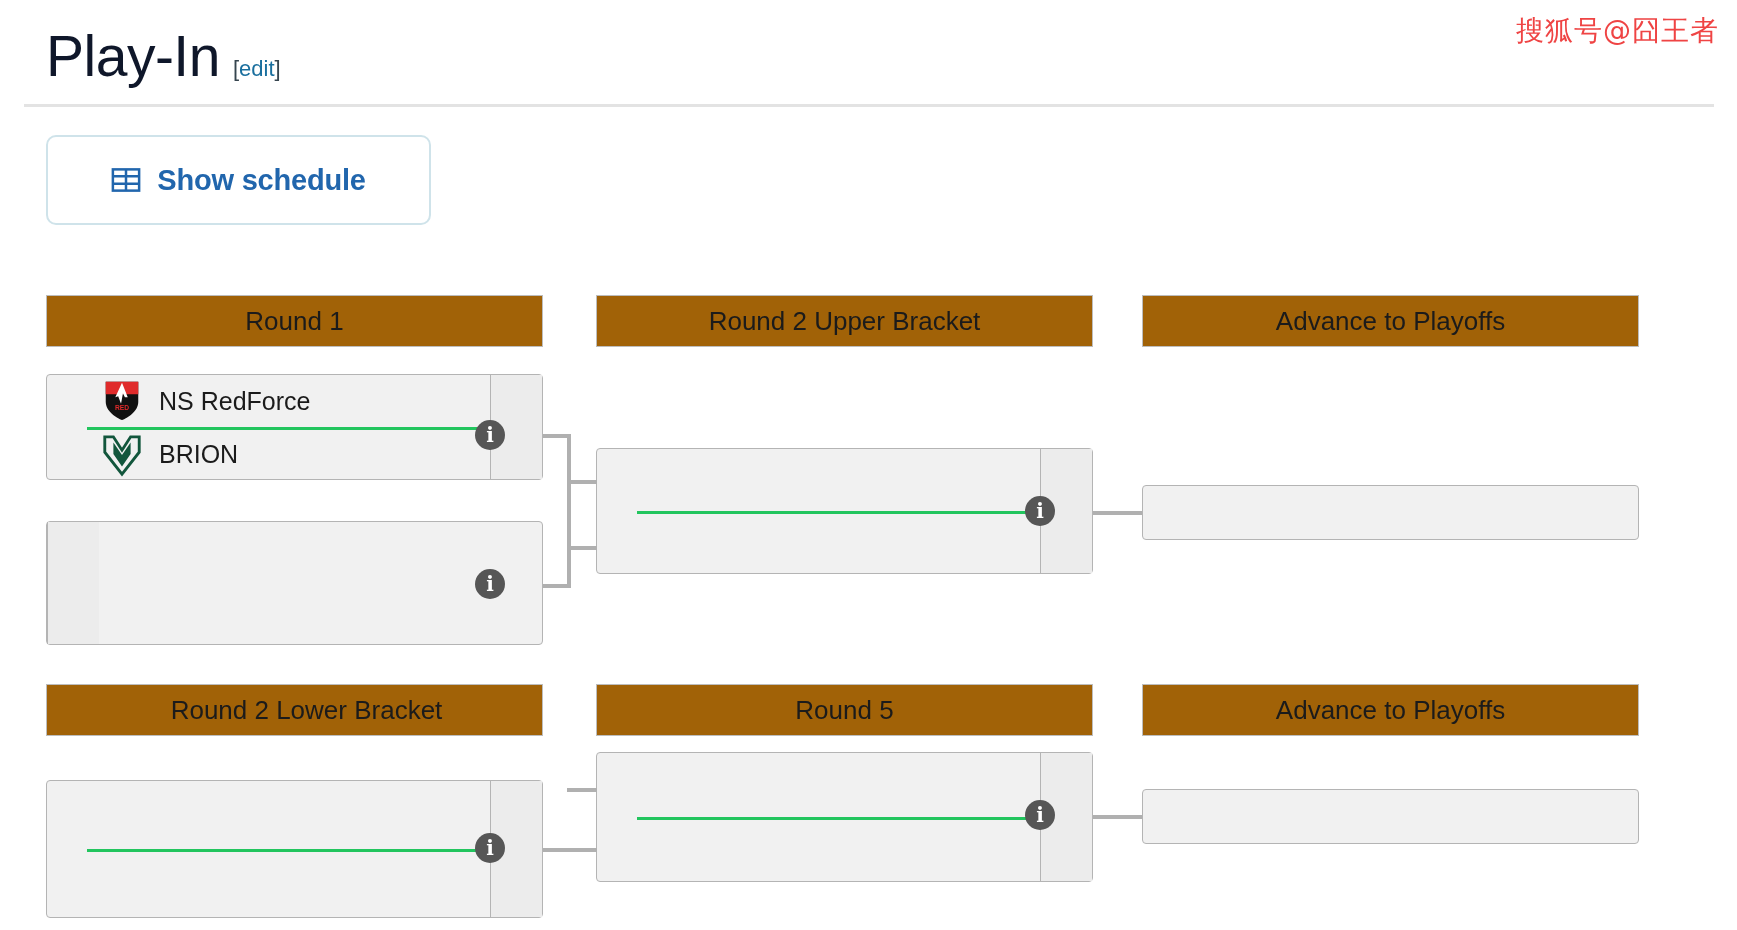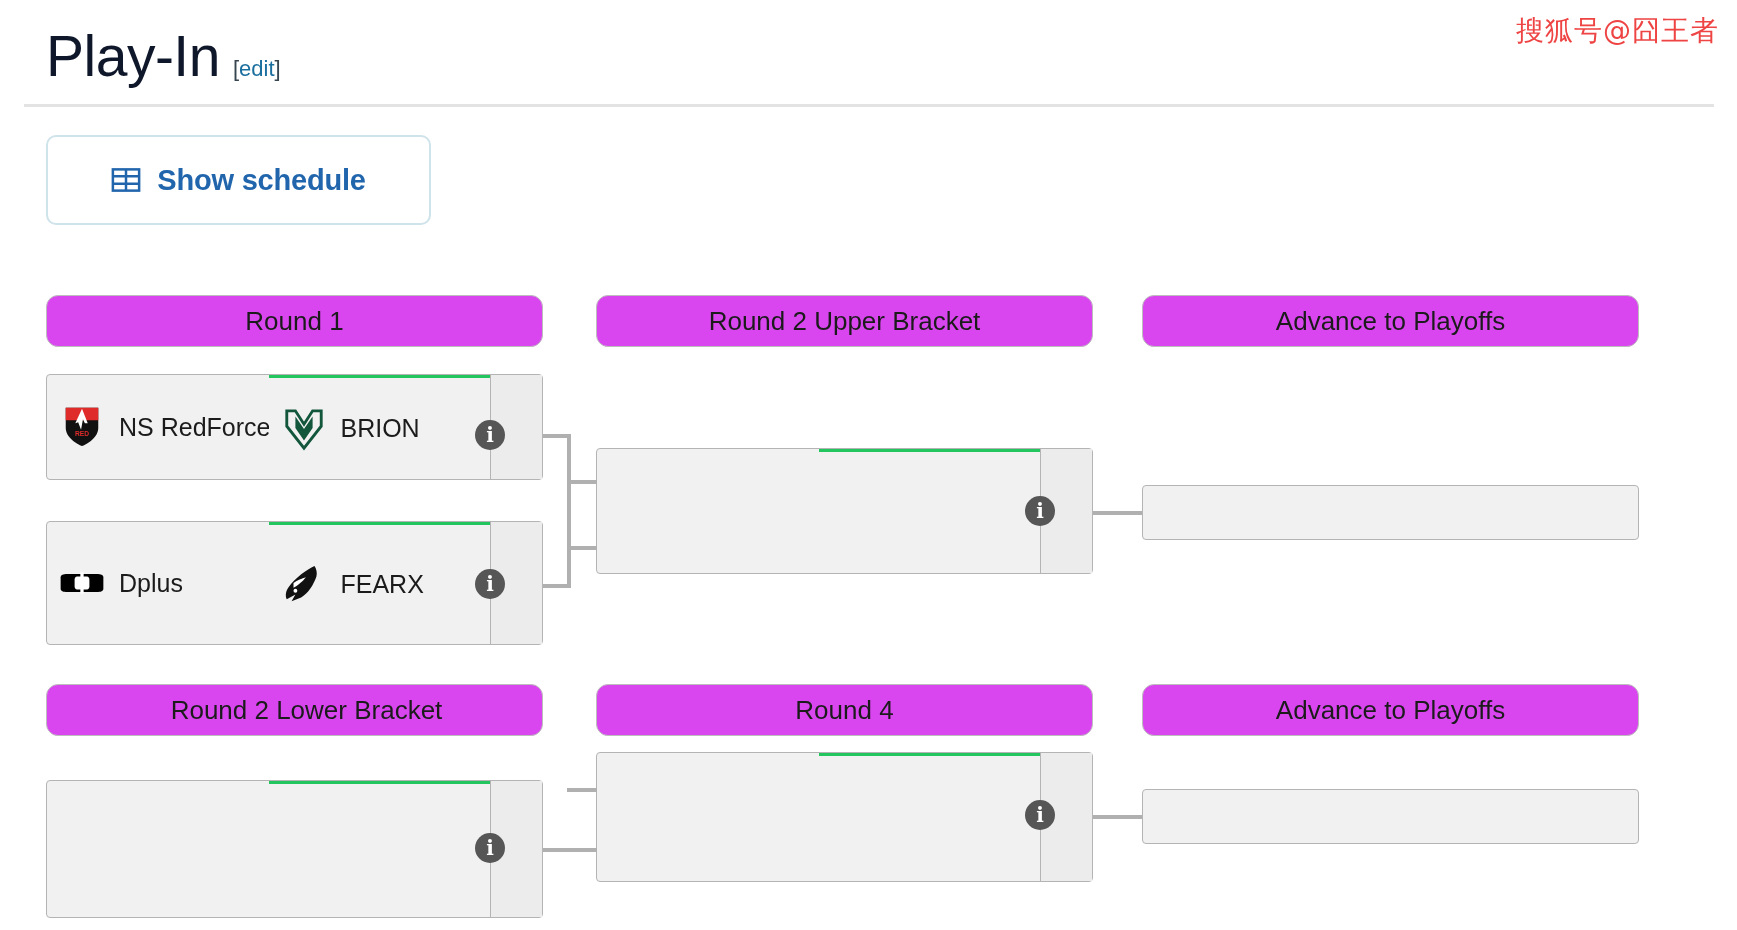--- a/index.html
+++ b/index.html
@@ -90,40 +90,40 @@
     letter-spacing: -0.2px;
   }
 
   
   .bracket { position: absolute; left: 0; top: 0; width: 1737px; height: 930px; }
 
   .round-header {
     position: absolute;
     box-sizing: border-box;
     height: 52px;
-    background: #d946ef;
+    background: #a16207;
     border: 1px solid #bdbdbd;
-    border-radius: 12px;
+    border-radius: 0;
     display: flex;
     align-items: center;
     justify-content: center;
     font-size: 26px;
     color: #1b1b1b;
   }
 
   .match {
     position: absolute;
     box-sizing: border-box;
     border: 1px solid #b4b4b4;
     border-radius: 4px;
     background: #f1f1f1;
     display: flex;
     overflow: visible;
   }
-  .match .rows { flex: 1 1 auto; display: flex; flex-direction: row; }
+  .match .rows { flex: 1 1 auto; display: flex; flex-direction: column; padding-left: 40px; }
   .match .row {
     flex: 1 1 50%;
     display: flex;
     align-items: center;
     padding-left: 12px;
     box-sizing: border-box;
     font-size: 25px;
     color: #1b1b1b;
     min-width: 0;
   }
@@ -241,42 +241,20 @@
           <span class="team-name">BRION</span>
         </div>
       </div>
       <div class="score-col"></div>
     </div>
     <div class="info-badge" style="left:475px; top:420px;">
       <span>i</span>
     </div>
 
     <div class="match" style="left:46px; top:521px; width:497px; height:124px;">
-      <div class="rows">
-        <div class="row">
-          <span class="team-logo">
-            <svg viewBox="0 0 56 26" width="52" height="26">
-              <path d="M2 6 C2 3 5 2 10 2 L46 2 C51 2 54 3 54 6 L54 20 C54 23 51 24 46 24 L10 24 C5 24 2 23 2 20 Z" fill="#000000"></path>
-              <path d="M22 5 L34 5 C36 5 37 7 37 9 L37 17 C37 19 36 21 34 21 L22 21 C20 21 19 19 19 17 L19 9 C19 7 20 5 22 5 Z" fill="#ffffff"></path>
-              <rect x="26" y="0" width="4" height="26" fill="#ffffff"></rect>
-            </svg>
-          </span>
-          <span class="team-name">Dplus</span>
-        </div>
-        <div class="row">
-          <span class="team-logo">
-            <svg viewBox="0 0 46 44" width="46" height="42">
-              <path d="M34 2 C26 6 14 14 7 24 C4 28 3 33 5 37 L14 32 L10 39 L20 35 C27 31 33 22 36 13 C37 9 36 5 34 2 Z" fill="#111111"></path>
-              <path d="M12 20 C16 17 21 15 25 14 C21 19 16 23 12 25 Z" fill="#ffffff"></path>
-              <circle cx="14" cy="28" r="2" fill="#ffffff"></circle>
-            </svg>
-          </span>
-          <span class="team-name">FEARX</span>
-        </div>
-      </div>
       <div class="score-col"></div>
     </div>
     <div class="info-badge" style="left:475px; top:569px;">
       <span>i</span>
     </div>
 
     <div class="match" style="left:596px; top:448px; width:497px; height:126px;">
       <div class="rows">
         <div class="row">
           <span class="team-name"></span>
@@ -296,21 +274,21 @@
         <div class="row">
           <span class="team-name"></span>
         </div>
       </div>
     </div>
 
     <div class="round-header" style="left:46px; top:684px; width:497px;padding-left:24px;">
       <span>Round 2 Lower Bracket</span>
     </div>
     <div class="round-header" style="left:596px; top:684px; width:497px;">
-      <span>Round 4</span>
+      <span>Round 5</span>
     </div>
     <div class="round-header" style="left:1142px; top:684px; width:497px;">
       <span>Advance to Playoffs</span>
     </div>
 
     <div class="conn" style="left:543px; top:848px; width:54px; height:4px;"></div>
     <div class="conn" style="left:567px; top:788px; width:30px; height:4px;"></div>
     <div class="conn" style="left:1093px; top:815px; width:49px; height:4px;"></div>
 
     <div class="match" style="left:46px; top:780px; width:497px; height:138px;">

